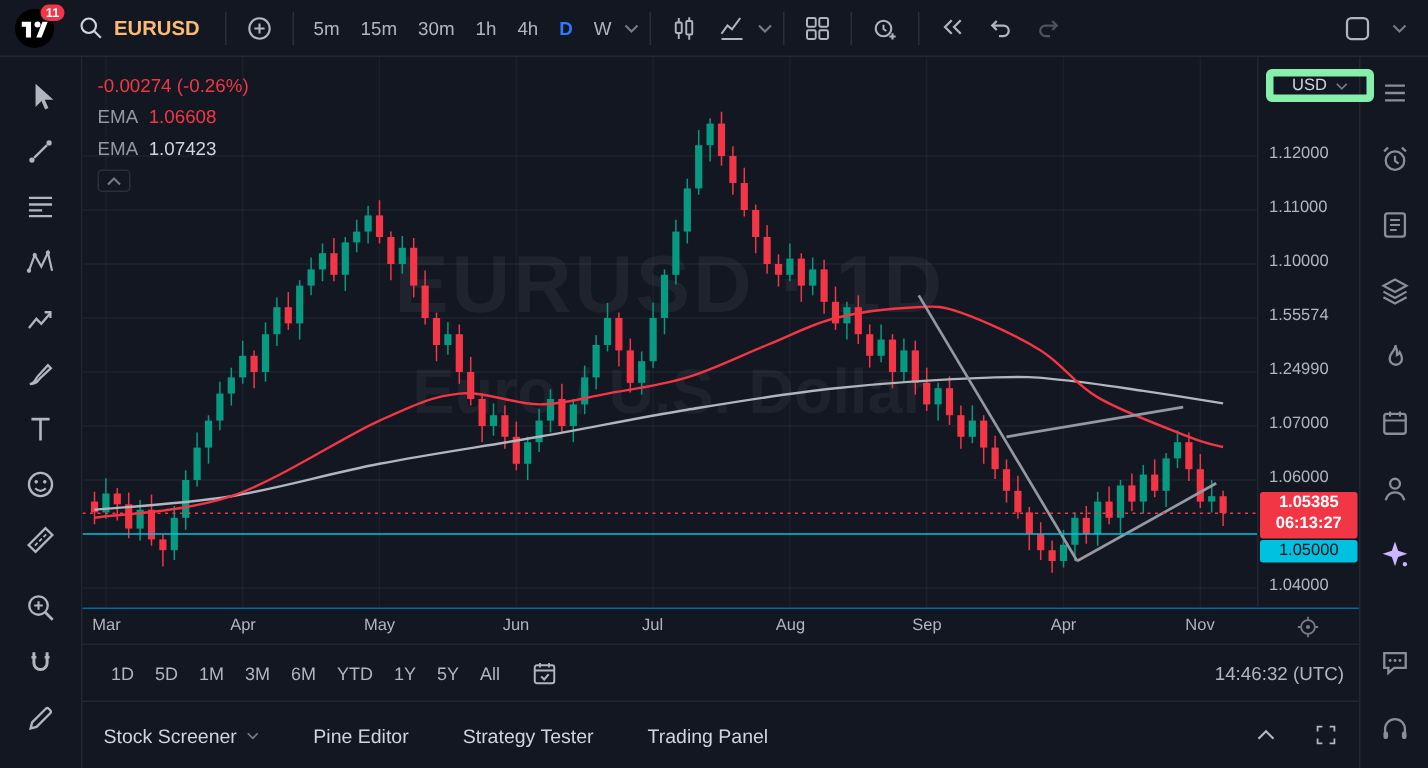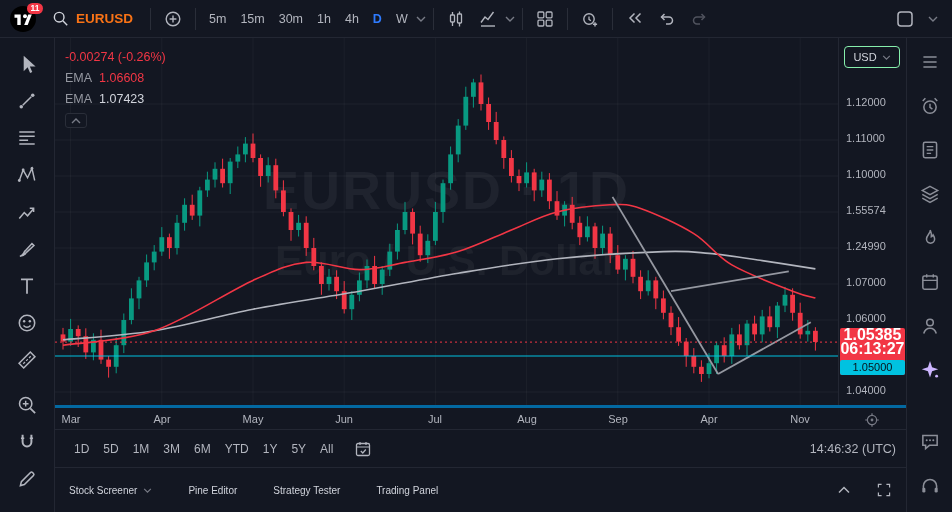--- a/index.html
+++ b/index.html
@@ -4,21 +4,21 @@
 <style>
   *{margin:0;padding:0;box-sizing:border-box}
   html,body{width:952px;height:512px;overflow:hidden}
   body{background:#131722;color:#d1d4dc;font-family:"Liberation Sans",sans-serif}
   .app{width:952px;height:512px;display:flex;flex-direction:column;background:#131722}
 
   
   .topbar{height:38px;display:flex;align-items:center;border-bottom:1px solid #232733;padding:0 14px 0 6px;gap:2px;flex:none}
   .logo-wrap{position:relative;width:34px;height:30px;display:flex;align-items:center;justify-content:center;cursor:pointer}
   .notif{position:absolute;top:-1px;right:-3px;background:#f23645;color:#fff;font-size:8.5px;font-weight:700;border-radius:8px;padding:1px 3.5px;line-height:1.1}
-  .sym{display:flex;align-items:center;gap:7px;font-weight:700;font-size:13.5px;color:#f97316;padding:0 10px;cursor:pointer}
+  .sym{display:flex;align-items:center;gap:7px;font-weight:700;font-size:13.5px;color:#fdba74;padding:0 10px;cursor:pointer}
   .sep{width:1px;height:22px;background:#2a2e39;margin:0 5px;flex:none}
   .tf{padding:4px 6px;font-size:12.5px;color:#b2b5be;cursor:pointer;background:none;border:none;font-family:inherit}
   .tf.active{color:#2e7bff;font-weight:700}
   .iconbtn{background:none;border:none;color:#b2b5be;display:flex;align-items:center;justify-content:center;padding:4px 5px;cursor:pointer}
   .iconbtn.dim{color:#50535e}
   .chev{color:#787b86;display:flex;align-items:center}
   .tb-spacer{flex:1}
   .acct{display:flex;flex-direction:column;align-items:flex-start;line-height:1.15;margin-left:8px;cursor:pointer}
   .acct-name{font-size:12.5px;color:#d1d4dc}
   .save{font-size:9.5px;color:#2e7bff;margin-left:14px}
@@ -39,37 +39,37 @@
   .wm2{font-size:42px;font-weight:700;color:rgba(178,181,190,0.07);margin-top:16px}
   .legend{position:absolute;left:10px;top:12px;z-index:3;font-size:12.5px}
   .lg-row{margin-bottom:7px;display:flex;gap:7px;align-items:center;cursor:pointer}
   .chg{color:#f23645}
   .muted{color:#9598a1}
   .v.red{color:#f23645}
   .v.white{color:#d1d4dc}
   .collapse{width:22px;height:15px;background:#131722;border:1px solid #2a2e39;border-radius:3px;display:flex;align-items:center;justify-content:center;color:#787b86;margin-top:4px;cursor:pointer}
   .paxis{position:absolute;top:0;right:0;width:68px;height:367px;border-left:1px solid #232733;z-index:2;font-size:11px;color:#b2b5be}
   .plabel{position:absolute;left:7px}
-  .usd{position:absolute;top:8px;left:5px;width:56px;height:22px;border:1px solid #86efac;border-radius:4px;background:transparent;color:#d1d4dc;font-size:11px;display:flex;align-items:center;justify-content:center;gap:5px;cursor:pointer;font-family:inherit}
-  .badge-last{position:absolute;left:1px;right:1px;top:290px;background:#f23645;color:#fff;border-radius:2px;text-align:center;font-size:16px;line-height:14px;padding:0 0 19px;font-weight:700}
+  .usd{position:absolute;top:8px;left:5px;width:72px;height:22px;border:5px solid #86efac;border-radius:4px;background:transparent;color:#d1d4dc;font-size:11px;display:flex;align-items:center;justify-content:center;gap:5px;cursor:pointer;font-family:inherit}
+  .badge-last{position:absolute;left:1px;right:1px;top:290px;background:#f23645;color:#fff;border-radius:2px;text-align:center;font-size:11px;line-height:14px;padding:0 0 3px;font-weight:700}
   .badge-line{position:absolute;left:1px;right:1px;top:322px;background:#00c2e0;color:#07131a;border-radius:2px;text-align:center;font-size:11px;line-height:15px;font-weight:400}
 
   
-  .taxis{position:relative;height:24px;flex:none;border-top:3px solid #0369a1;font-size:11px;color:#b2b5be}
+  .taxis{position:relative;height:24px;flex:none;border-top:1px solid #0369a1;font-size:11px;color:#b2b5be}
   .mlabel{position:absolute;top:5px;width:28px;text-align:center}
   .gearbtn{position:absolute;right:26px;top:4px;color:#787b86;background:none;border:none;cursor:pointer;display:flex}
 
   
   .rangebar{height:38px;flex:none;border-top:1px solid #232733;display:flex;align-items:center;padding:0 10px 0 12px;font-size:12px;color:#b2b5be}
   .range-btn{padding:4px 7px;border-radius:4px;cursor:pointer;background:none;border:none;color:#b2b5be;font-size:12px;font-family:inherit}
   .goto{margin-left:14px;color:#b2b5be;background:none;border:none;cursor:pointer;display:flex}
   .clock{margin-left:auto;font-size:12.5px;color:#b2b5be;cursor:pointer}
 
   
-  .footer{flex:1;border-top:1px solid #232733;display:flex;align-items:center;padding:0 12px 0 14px;font-size:10px;color:#d1d4dc;gap:36px}
+  .footer{flex:1;border-top:1px solid #232733;display:flex;align-items:center;padding:0 12px 0 14px;font-size:13px;color:#d1d4dc;gap:36px}
   .f-item{display:flex;align-items:center;gap:6px;cursor:pointer}
   .f-icons{margin-left:auto;display:flex;gap:22px;color:#b2b5be}
   .f-icons .iconbtn{padding:2px}
 </style>
 </head>
 <body>
 
 <div class="app">
 
   <header class="topbar">

